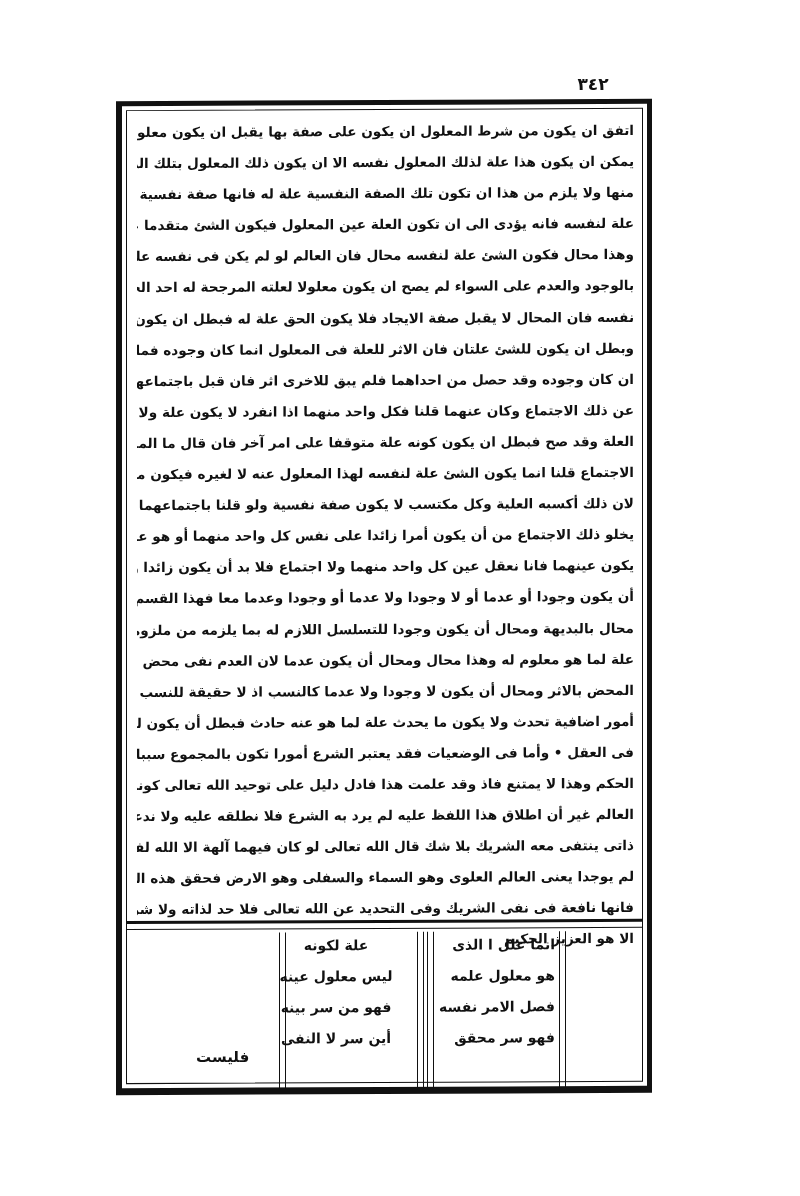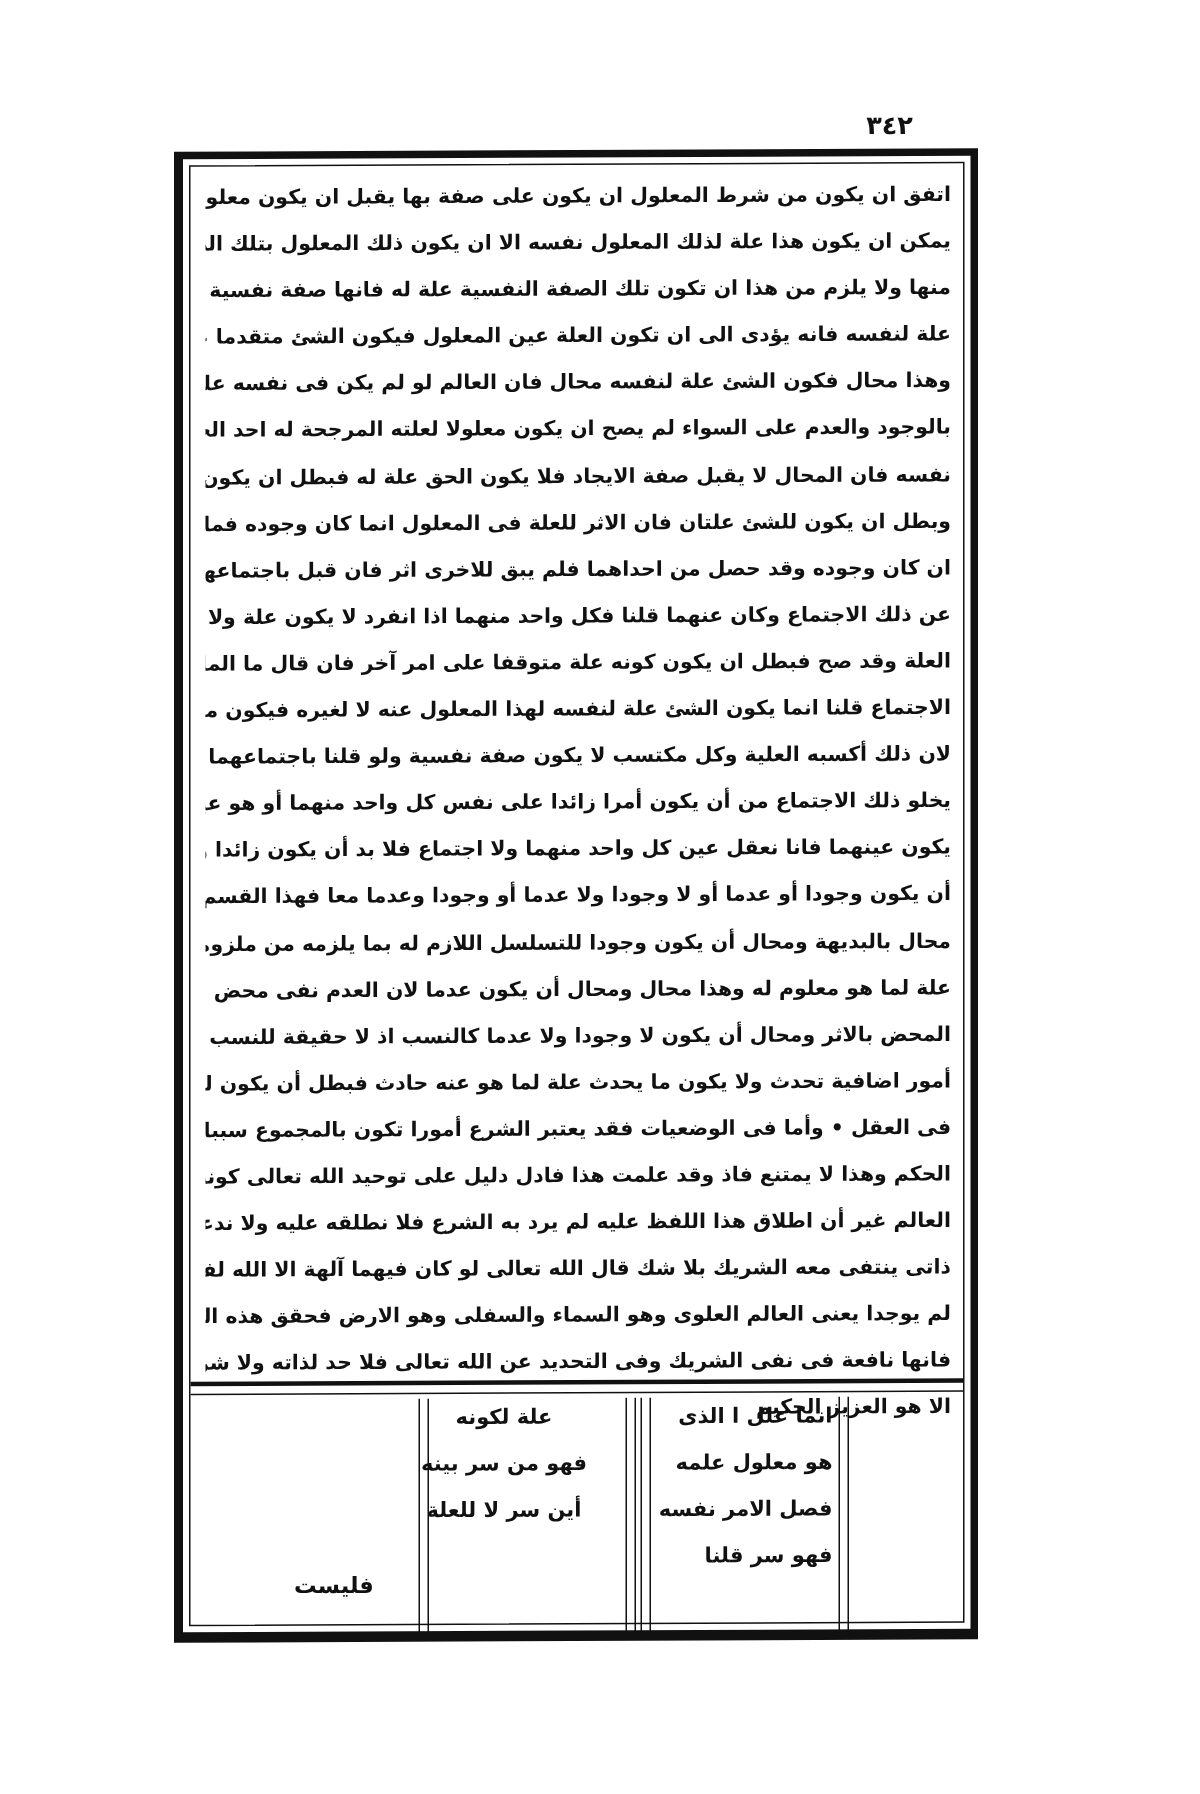--- a/index.html
+++ b/index.html
@@ -66,29 +66,30 @@
       <span class="line">فانها نافعة فى نفى الشريك وفى التحديد عن الله تعالى فلا حد لذاته ولا شريك له فى ملكه لا اله</span>
       <span class="line last">الا هو العزيز الحكيم</span>
     </div>
 
     <div class="separator"></div>
 
     <div class="verses">
       <div class="bar" style="left:152px;"></div>
       <div class="verse-col" style="left:148px;">
         <span class="vline">علة لكونه</span>
+        <span class="vline">ليس معلول عينه</span>
         <span class="vline">فهو من سر بينه</span>
-        <span class="vline">أين سر لا للعلة</span>
+        <span class="vline">أين سر لا النفى</span>
       </div>
       <div class="bar" style="left:290px;"></div>
       <div class="bar" style="left:300px;"></div>
       <div class="verse-col" style="left:306px;text-align:right;">
         <span class="vline">انما علل ا الذى</span>
         <span class="vline">هو معلول علمه</span>
         <span class="vline">فصل الامر نفسه</span>
-        <span class="vline">فهو سر قلنا</span>
+        <span class="vline">فهو سر محقق</span>
       </div>
       <div class="bar" style="left:432px;"></div>
     </div>
   </div>
 </div>
 
 <div class="catchword">فليست</div>
 
 </body></html>

